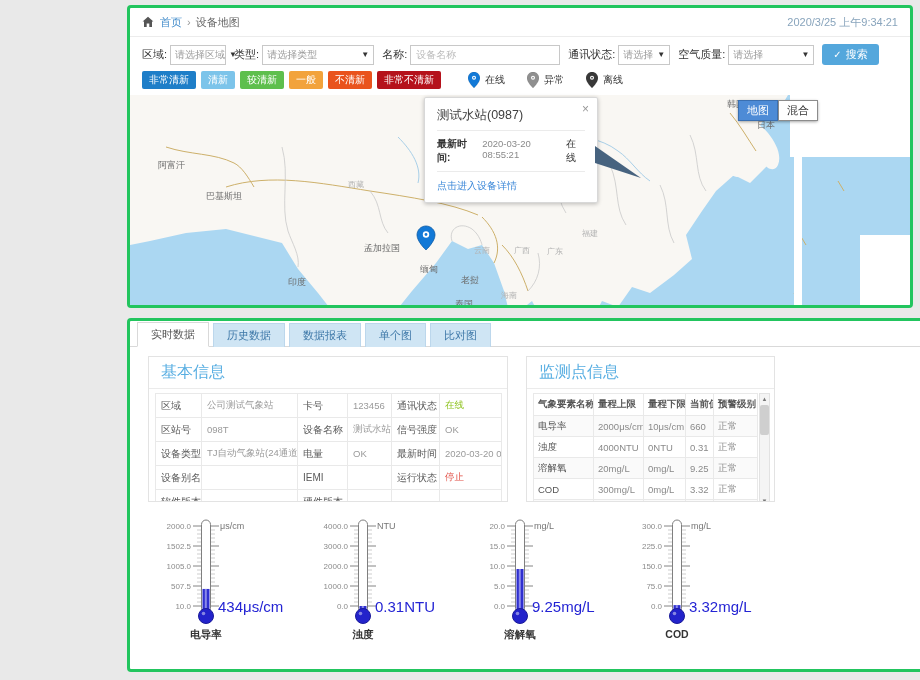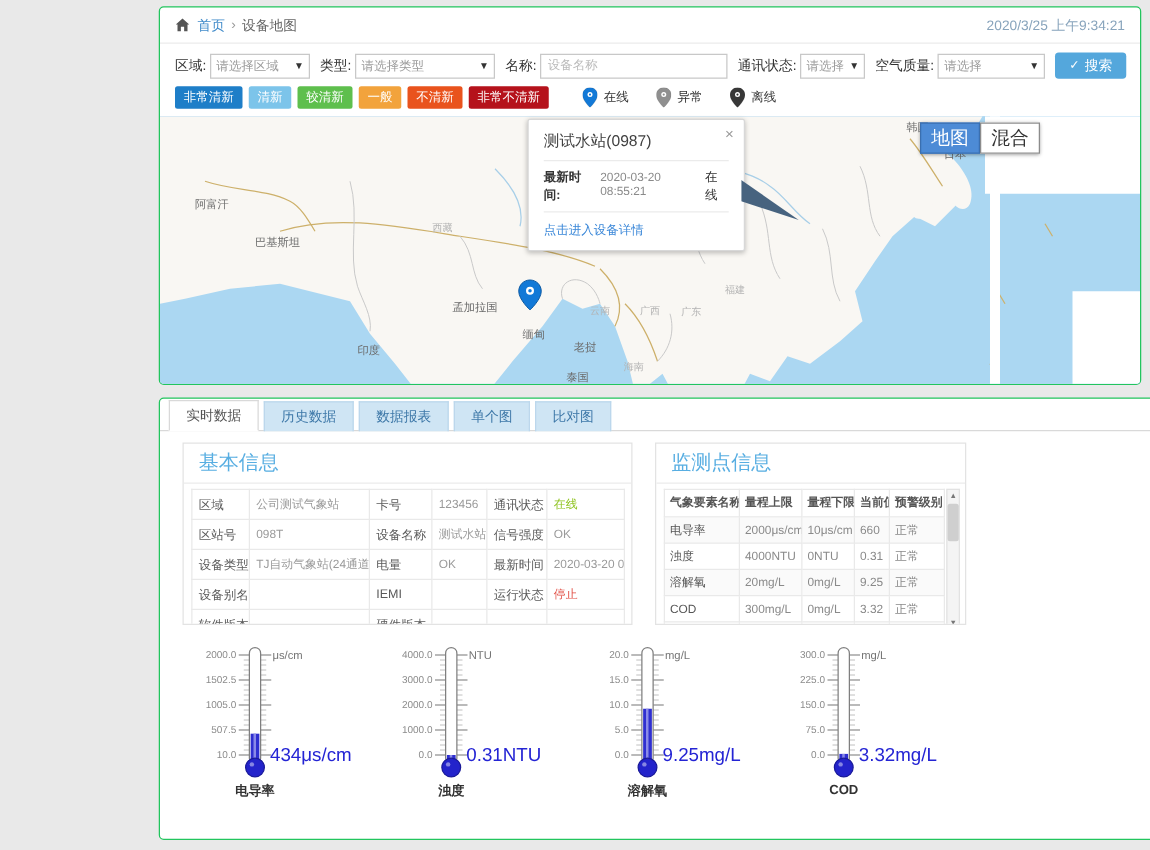--- a/index.html
+++ b/index.html
@@ -1,18 +1,18 @@
 <!DOCTYPE html>
 <html><head>
 <meta charset="utf-8">
 <style>
   html,body{margin:0;padding:0;}
   body{width:920px;height:680px;background:#e9e9e9;font-family:"Liberation Sans","DejaVu Sans",sans-serif;overflow:hidden;}
   .page{position:relative;width:920px;height:680px;}
-  .card{position:absolute;background:#fff;border:1px solid #22c55e;border-radius:4px;box-sizing:border-box;overflow:hidden;}
+  .card{position:absolute;background:#fff;border:3px solid #22c55e;border-radius:4px;box-sizing:border-box;overflow:hidden;}
   .card-top{left:127px;top:5px;width:786px;height:303px;}
   .card-bottom{left:127px;top:318px;width:816px;height:354px;}
 
   
   .crumb-bar{height:28px;display:flex;align-items:center;padding:0 12px;border-bottom:1px solid #ececec;font-size:11px;}
   .crumb-bar .home{display:inline-flex;margin-right:6px;}
   .crumb-home{color:#418bca;text-decoration:none;cursor:pointer;}
   .crumb-sep{color:#999;margin:0 5px;}
   .crumb-cur{color:#666;}
   .datetime{margin-left:auto;color:#88a4bc;font-size:11px;}
@@ -31,21 +31,21 @@
   .legend-bar{display:flex;align-items:center;padding:2px 10px 6px 12px;font-size:10px;color:#333;}
   .air-badge{color:#fff;font-size:10px;padding:2px 7px;border-radius:2px;margin-right:5px;}
   .status-item{display:inline-flex;align-items:center;margin-left:22px;}
   .status-item svg{margin-right:5px;}
 
   
   .map{position:relative;width:786px;height:221px;background:#abd7f2;}
   .map text{font-size:9px;fill:#6b6b6b;}
   .map text.faint{font-size:8px;fill:#b3b3b3;}
   .map-ctl{position:absolute;left:608px;top:5px;display:flex;box-shadow:0 1px 3px rgba(0,0,0,.35);border-radius:2px;}
-  .map-ctl .mbtn{font-size:15px;padding:2px 8px;border:1px solid #8c8c8c;background:#fff;color:#333;cursor:pointer;}
+  .map-ctl .mbtn{font-size:11px;padding:2px 8px;border:1px solid #8c8c8c;background:#fff;color:#333;cursor:pointer;}
   .map-ctl .mbtn.active{background:#4d8bd6;color:#fff;border-color:#3a6fb0;}
   .popup{position:absolute;left:294px;top:2px;width:172px;background:#fff;border:1px solid #d8d8d8;border-radius:2px;box-shadow:0 1px 4px rgba(0,0,0,.25);font-size:10px;}
   .popup-title{color:#404040;font-size:12.5px;padding:9px 12px 6px;}
   .popup-close{position:absolute;top:5px;right:8px;color:#999;font-size:12px;cursor:pointer;line-height:1;}
   .popup-row{display:flex;align-items:baseline;margin:0 12px;padding:6px 0;border-top:1px solid #ebebeb;border-bottom:1px solid #ebebeb;}
   .popup-row .pl{color:#333;font-weight:bold;}
   .popup-row .pt{color:#8a8a8a;margin-left:4px;font-size:9.5px;}
   .popup-row .ps{margin-left:auto;color:#333;}
   .popup-link{display:block;padding:7px 12px 9px;color:#3a87d8;text-decoration:none;cursor:pointer;}
   .popup-tail{position:absolute;left:100%;top:48px;margin-left:-2px;}
@@ -100,21 +100,21 @@
           </svg>
       </span>
       <a class="crumb-home">首页</a>
       <span class="crumb-sep">›</span>
       <span class="crumb-cur">设备地图</span>
       <span class="datetime">2020/3/25 上午9:34:21</span>
     </div>
 
     <div class="filter-bar">
       <label>区域:</label>
-      <span class="sel" style="width:80px">
+      <span class="sel" style="width:56px">
           <span>请选择区域</span>
           <span class="arr">▼</span>
         </span>
       <label>类型:</label>
       <span class="sel" style="width:112px">
           <span>请选择类型</span>
           <span class="arr">▼</span>
         </span>
       <label>名称:</label>
       <input class="txt" style="width: 150px;" placeholder="设备名称">

